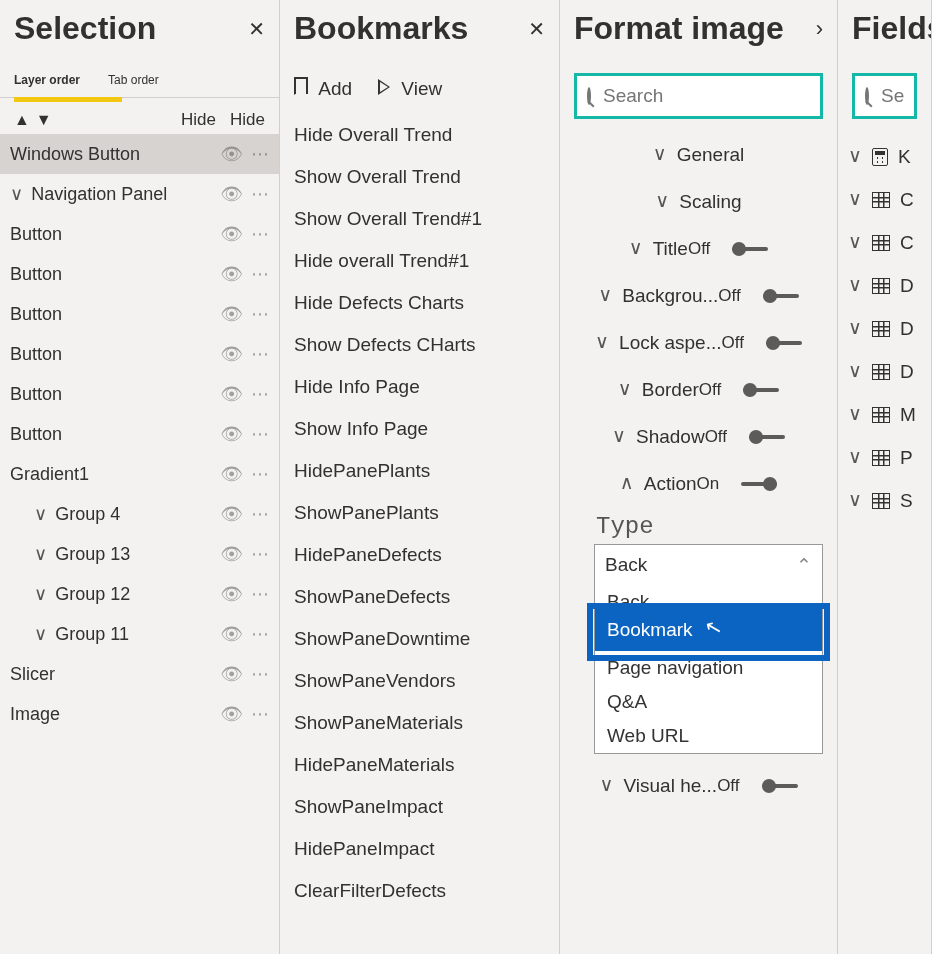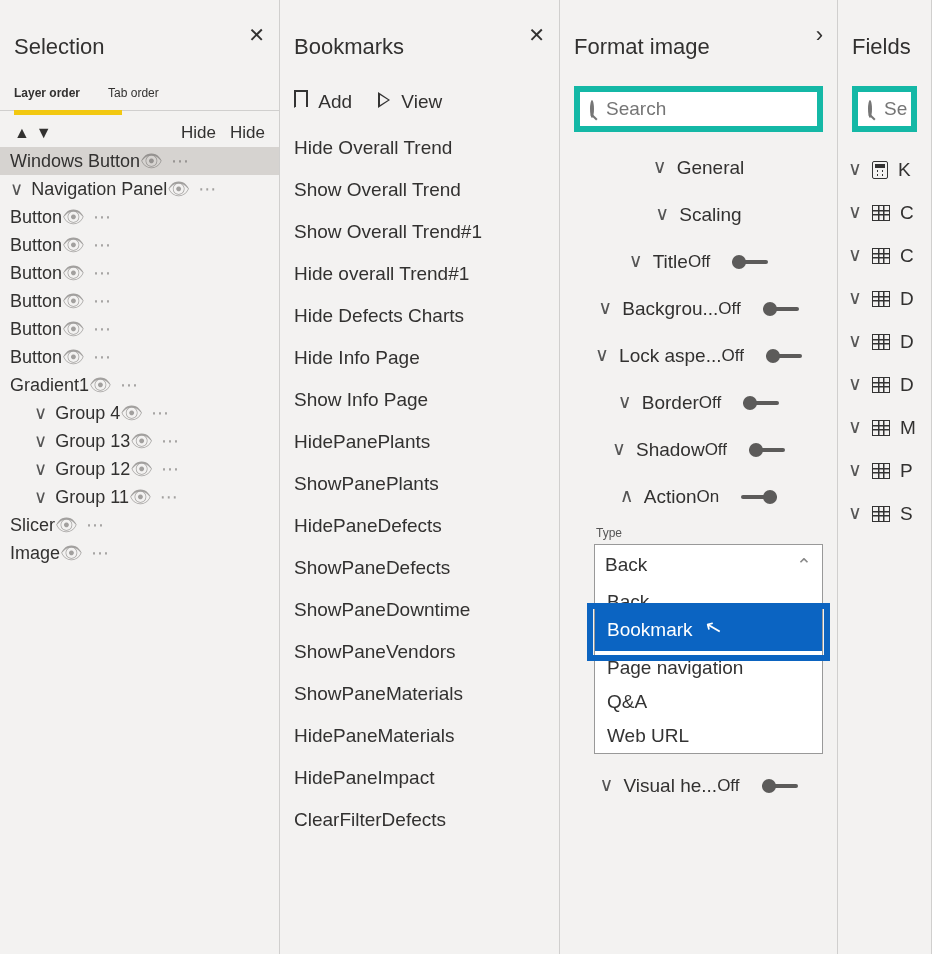--- a/index.html
+++ b/index.html
@@ -34,41 +34,41 @@
   .pane.sel{width:280px;}
   .pane.bm{width:280px;}
   .pane.fmt{width:278px;}
   .pane.fld{flex:1;}
 
   
   .pane-head{
     display:flex;align-items:center;justify-content:space-between;
     padding:10px 14px 6px 14px;
   }
-  .pane-title{font-size:22px;font-weight:400;margin-top:24px;}
+  .pane-title{font-size:32px;font-weight:700;}
   .close-x{font-size:20px;color:var(--text);cursor:pointer;}
   .chev-right{font-size:22px;color:var(--text);}
 
   
   .tabs{display:flex;gap:28px;padding:20px 14px 0 14px;border-bottom:1px solid var(--border);}
   .tab{padding-bottom:10px;font-size:12px;color:var(--text);cursor:pointer;}
   .tab.active{font-weight:600;}
   .tab-underline{height:5px;background:var(--yellow);width:108px;margin-left:14px;margin-top:-1px;}
 
   .sel-toolbar{
     display:flex;align-items:center;justify-content:space-between;
     padding:8px 14px 4px 14px;font-size:17px;
   }
   .arrow-btns{display:flex;gap:6px;font-size:16px;}
   .show-hide{display:flex;gap:14px;}
 
   .layer-list{flex:1;overflow:auto;}
   .layer-row{
-    display:flex;align-items:center;justify-content:flex-start;
-    height:28px;padding:0 8px 0 10px;font-size:18px;
+    display:flex;align-items:center;justify-content:space-between;
+    height:40px;padding:0 8px 0 10px;font-size:18px;
     cursor:default;
   }
   .layer-row.selected{background:var(--select);}
   .layer-name{display:flex;align-items:center;gap:8px;white-space:nowrap;}
   .indent1{padding-left:24px;}
   .row-icons{display:flex;align-items:center;gap:8px;color:var(--muted);}
   .eye{opacity:.55;}
   .dots{letter-spacing:2px;opacity:.55;}
 
   
@@ -77,21 +77,21 @@
   }
   .bm-toolbar .ic{margin-right:6px;}
   .bm-list{flex:1;overflow:auto;padding:2px 0;}
   .bm-item{
     padding:10px 14px;font-size:19px;cursor:pointer;white-space:nowrap;
   }
 
   
   .search-wrap{padding:20px 14px 8px 14px;}
   .search{
-    display:flex;align-items:center;border:6px solid #14b8a6;background:var(--white);
+    display:flex;align-items:center;border:3px solid #14b8a6;background:var(--white);
     height:46px;padding:0 10px;font-size:19px;color:#767676;gap:10px;
   }
   .search input{border:none;outline:none;flex:1;font-size:19px;background:transparent;color:#333;}
   .fmt-list{flex:1;overflow:auto;padding-top:4px;}
   .fmt-row{
     display:flex;align-items:center;justify-content:center;
     padding:12px 14px;font-size:19px;
   }
   .fmt-row .lbl{display:flex;align-items:center;gap:10px;}
   .chev{display:inline-block;width:14px;text-align:center;color:#555;transform:translateY(-1px);}
@@ -102,21 +102,21 @@
     width:36px;height:4px;background:var(--toggle);border-radius:2px;position:relative;
   }
   .knob{
     width:14px;height:14px;border-radius:50%;background:var(--toggle);
     position:absolute;top:-5px;left:0;
   }
   .switch.on .knob{left:22px;}
 
   
   .action-body{padding:0 14px 8px 34px;}
-  .sub-lbl{font-size:12px;color:#555;margin:6px 0 4px 2px;}
+  .sub-lbl{font-size:24px;color:#555;margin:6px 0 4px 2px;font-family:Liberation Mono, monospace;}
   .select-box{
     height:42px;border:1px solid #999;background:var(--white);padding:0 10px;
     display:flex;align-items:center;justify-content:space-between;font-size:19px;color:#333;
   }
   .dropdown{
     margin-top:-1px;border:1px solid #999;border-top:none;background:var(--white);position:relative;
   }
   .dd-item{padding:6px 12px;font-size:19px;color:#333;cursor:pointer;}
   .dd-focus-ring{
     position:absolute;left:-8px;right:-8px;height:58px;border:6px solid var(--blue);
@@ -340,30 +340,32 @@
         <span class="ic play-hollow"></span>
         <span>View</span>
       </div>
     </div>
     <div class="bm-list" id="bm-list">
         <div class="bm-item">Hide Overall Trend</div>
         <div class="bm-item">Show Overall Trend</div>
         <div class="bm-item">Show Overall Trend#1</div>
         <div class="bm-item">Hide overall Trend#1</div>
         <div class="bm-item">Hide Defects Charts</div>
+        <div class="bm-item">Show Defects CHarts</div>
         <div class="bm-item">Hide Info Page</div>
         <div class="bm-item">Show Info Page</div>
         <div class="bm-item">HidePanePlants</div>
         <div class="bm-item">ShowPanePlants</div>
         <div class="bm-item">HidePaneDefects</div>
         <div class="bm-item">ShowPaneDefects</div>
         <div class="bm-item">ShowPaneDowntime</div>
         <div class="bm-item">ShowPaneVendors</div>
         <div class="bm-item">ShowPaneMaterials</div>
         <div class="bm-item">HidePaneMaterials</div>
+        <div class="bm-item">ShowPaneImpact</div>
         <div class="bm-item">HidePaneImpact</div>
         <div class="bm-item">ClearFilterDefects</div>
       </div>
   </div>
 
   <div class="pane fmt">
     <div class="pane-head">
       <div class="pane-title">Format image</div>
       <div class="chev-right">›</div>
     </div>

